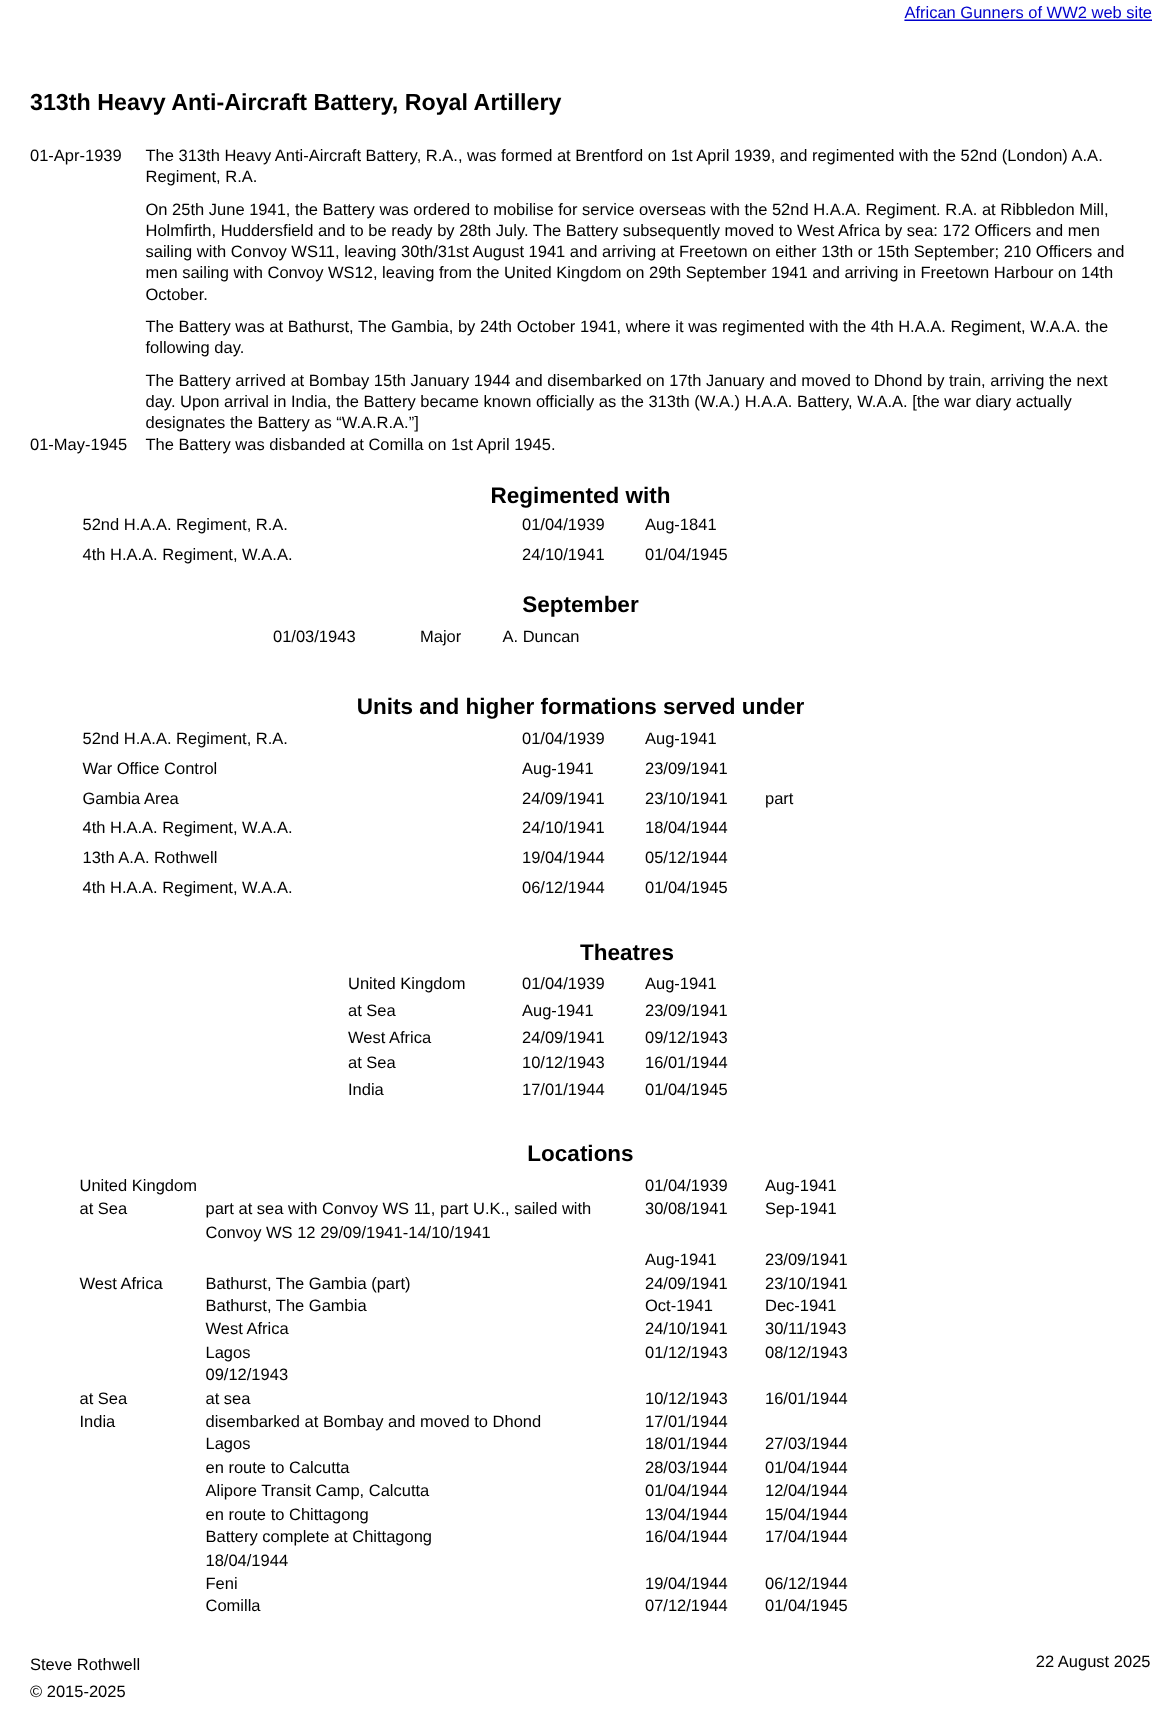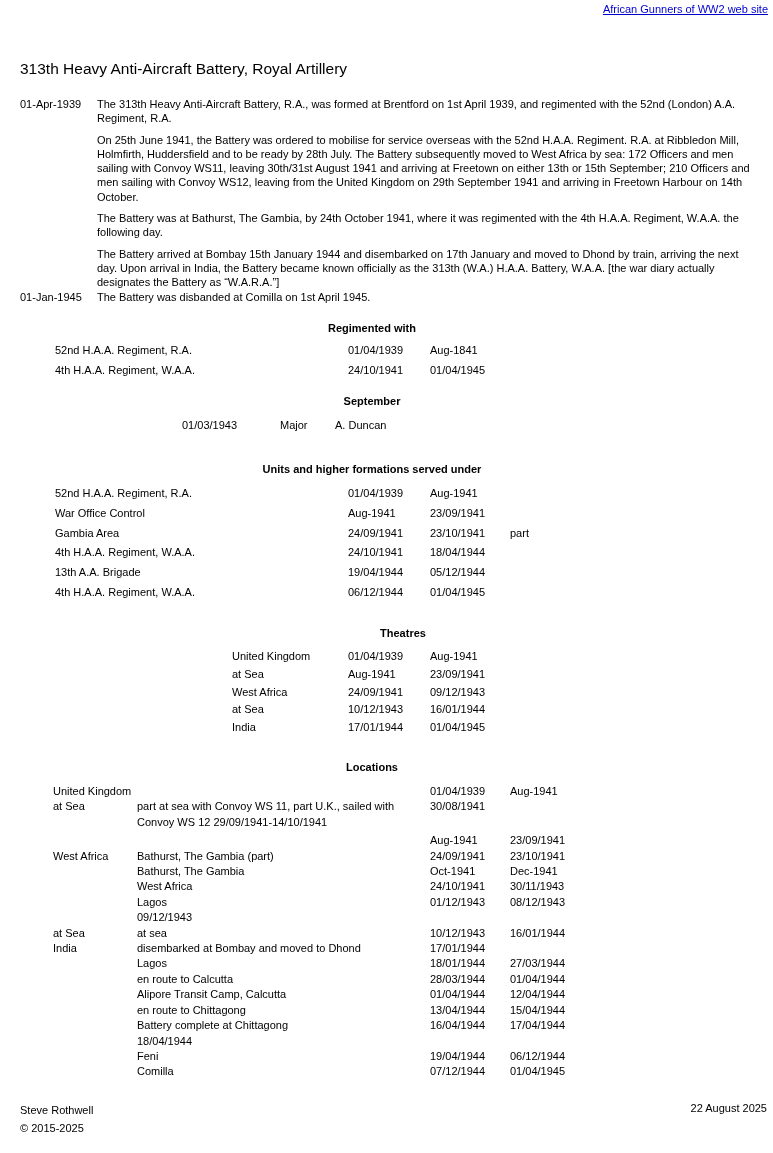--- a/index.html
+++ b/index.html
@@ -6,34 +6,34 @@
   body {
     width:773px; height:1153px; position:relative; overflow:hidden;
     font-family:"Liberation Sans", sans-serif; font-size:11px; color:#000;
   }
   a.top-link {
     position:absolute; top:3px; right:5px;
     color:#0000cc; text-decoration:underline; cursor:pointer; font-size:11px;text-align:right;
   }
   .page-title {
     position:absolute; top:60px; left:20px;
-    font-size:15.5px; font-weight:normal; white-space:nowrap;
+    font-size:15.5px; font-weight:bold; white-space:nowrap;
   }
   
   .history {
     position:absolute; top:97px; left:20px; width:738px;
     display:grid; grid-template-columns:77px 1fr;
   }
   .h-date { line-height:14.3px; }
   .h-content p { margin:0 0 7px 0; line-height:14.3px; }
   .h-content p:last-child { margin-bottom:0; }
   
   .sec-head {
-    position:absolute; left:0; width:744px; text-align:center;
-    font-weight:bold; font-size:11px;
+    position:absolute; left:15px; width:744px; text-align:center;
+    font-weight:bold; font-size:15px;
   }
   .head-regimented { top:322px; }
   .head-commanders { top:395px; }
   .head-units     { top:463px; }
   .head-theatres  { top:627px;padding-left:31px; }
   .head-locations { top:761px; }
   
   .reg-rows { position:absolute; top:344px; left:55px; }
   .reg-row  { display:grid; grid-template-columns:293px 82px auto; height:19.5px; }
   .cmd-row  {
@@ -61,21 +61,21 @@
 <div class="page-title">313th Heavy Anti-Aircraft Battery, Royal Artillery</div>
 
 <div class="history">
   <div class="h-date cell">01-Apr-1939</div>
   <div class="h-content">
     <p>The 313th Heavy Anti-Aircraft Battery, R.A., was formed at Brentford on 1st April 1939, and regimented with the 52nd (London) A.A. Regiment, R.A.</p>
     <p>On 25th June 1941, the Battery was ordered to mobilise for service overseas with the 52nd H.A.A. Regiment. R.A. at Ribbledon Mill, Holmfirth, Huddersfield and to be ready by 28th July.  The Battery subsequently moved to West Africa by sea: 172 Officers and men sailing with Convoy WS11, leaving 30th/31st August 1941 and arriving at Freetown on either 13th or 15th September; 210 Officers and men sailing with Convoy WS12, leaving from the United Kingdom on 29th September 1941 and arriving in Freetown Harbour on 14th October.</p>
     <p>The Battery was at Bathurst, The Gambia, by 24th October 1941, where it was regimented with the 4th H.A.A. Regiment, W.A.A. the following day.</p>
     <p>The Battery arrived at Bombay 15th January 1944 and disembarked on 17th January and moved to Dhond by train, arriving the next day.  Upon arrival in India, the Battery became known officially as the 313th (W.A.) H.A.A. Battery, W.A.A. [the war diary actually designates the Battery as “W.A.R.A.”]</p>
   </div>
-  <div class="h-date cell">01-Jan-1945</div>
+  <div class="h-date cell">01-May-1945</div>
   <div class="h-content">
     <p>The Battery was disbanded at Comilla on 1st April 1945.</p>
   </div>
 </div>
 
 <div class="sec-head head-regimented">Regimented with</div>
 <div class="reg-rows">
   <div class="reg-row">
     <span class="cell">52nd H.A.A. Regiment, R.A.</span>
     <span class="cell">01/04/1939</span>
@@ -115,21 +115,21 @@
     <span class="cell">23/10/1941</span>
     <span class="cell">part</span>
   </div>
   <div class="unit-row">
     <span class="cell">4th H.A.A. Regiment, W.A.A.</span>
     <span class="cell">24/10/1941</span>
     <span class="cell">18/04/1944</span>
     <span class="cell"></span>
   </div>
   <div class="unit-row">
-    <span class="cell">13th A.A. Brigade</span>
+    <span class="cell">13th A.A. Rothwell</span>
     <span class="cell">19/04/1944</span>
     <span class="cell">05/12/1944</span>
     <span class="cell"></span>
   </div>
   <div class="unit-row">
     <span class="cell">4th H.A.A. Regiment, W.A.A.</span>
     <span class="cell">06/12/1944</span>
     <span class="cell">01/04/1945</span>
     <span class="cell"></span>
   </div>
@@ -169,20 +169,21 @@
   <div class="loc-row">
     <span class="cell">United Kingdom</span>
     <span class="loc-detail"></span>
     <span class="cell">01/04/1939</span>
     <span class="cell">Aug-1941</span>
   </div>
   <div class="loc-row">
     <span class="cell">at Sea</span>
     <span class="loc-detail">part at sea with Convoy WS 11, part U.K., sailed with Convoy WS 12 29/09/1941-14/10/1941</span>
     <span class="cell">30/08/1941</span>
+    <span class="cell">Sep-1941</span>
   </div>
   <div class="loc-row gap-above">
     <span class="cell"></span>
     <span class="loc-detail"></span>
     <span class="cell">Aug-1941</span>
     <span class="cell">23/09/1941</span>
   </div>
   <div class="loc-row">
     <span class="cell">West Africa</span>
     <span class="loc-detail">Bathurst, The Gambia (part)</span>

